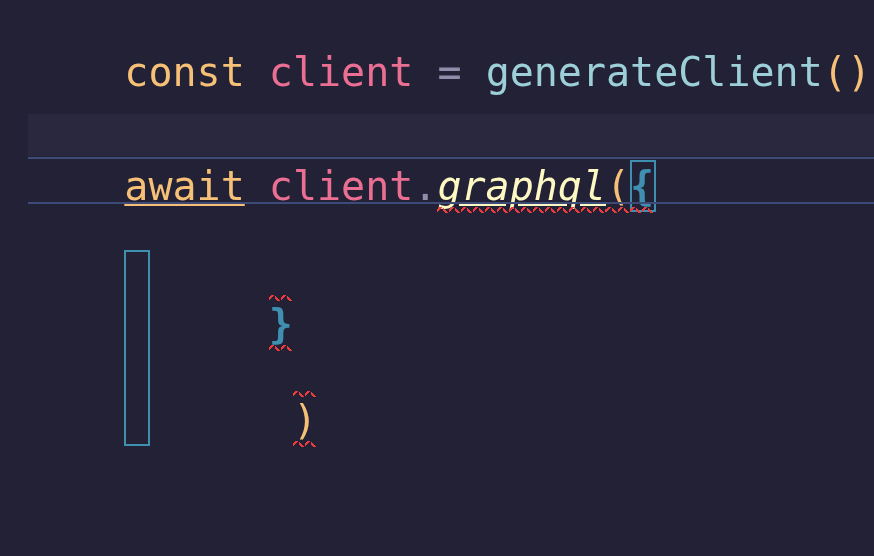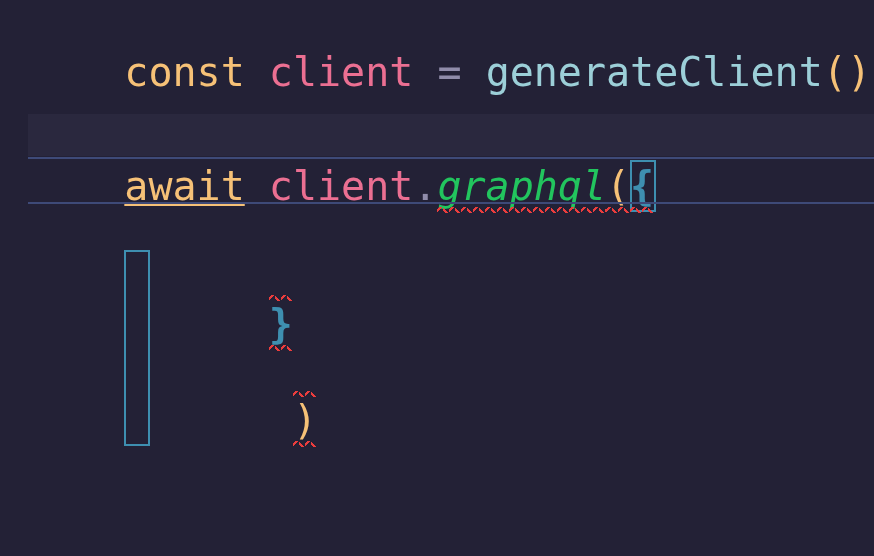--- a/index.html
+++ b/index.html
@@ -37,21 +37,21 @@
     z-index: 0;
   }
   .highlighted > * { position: relative; z-index: 1; }
   .space42 { display:inline-block; height:42px; width:0; }
   
   .kw-const   { color: #f6c177; }   
   .kw-await   { color: #f6c177; text-decoration: underline; }   
   .ident      { color: #eb6f92; }   
   .op         { color: #908caa; font-weight: 500; }   
   .fn         { color: #9ccfd8; }   
-  .method     { color: #22c55e; font-style: italic; } 
+  .method     { color: #fef9c3; font-style: italic; text-decoration: underline; } 
   .paren      { color: #f6c177; }   
   .brace      { color: #3e8fb0; font-weight: 600; }   
   .punct-semi { color: #908caa; }
   .cursor-box {
     display: inline-block;
     position: relative;
   }
   .cursor-box .caret {
     position: absolute;
     left: 0;

